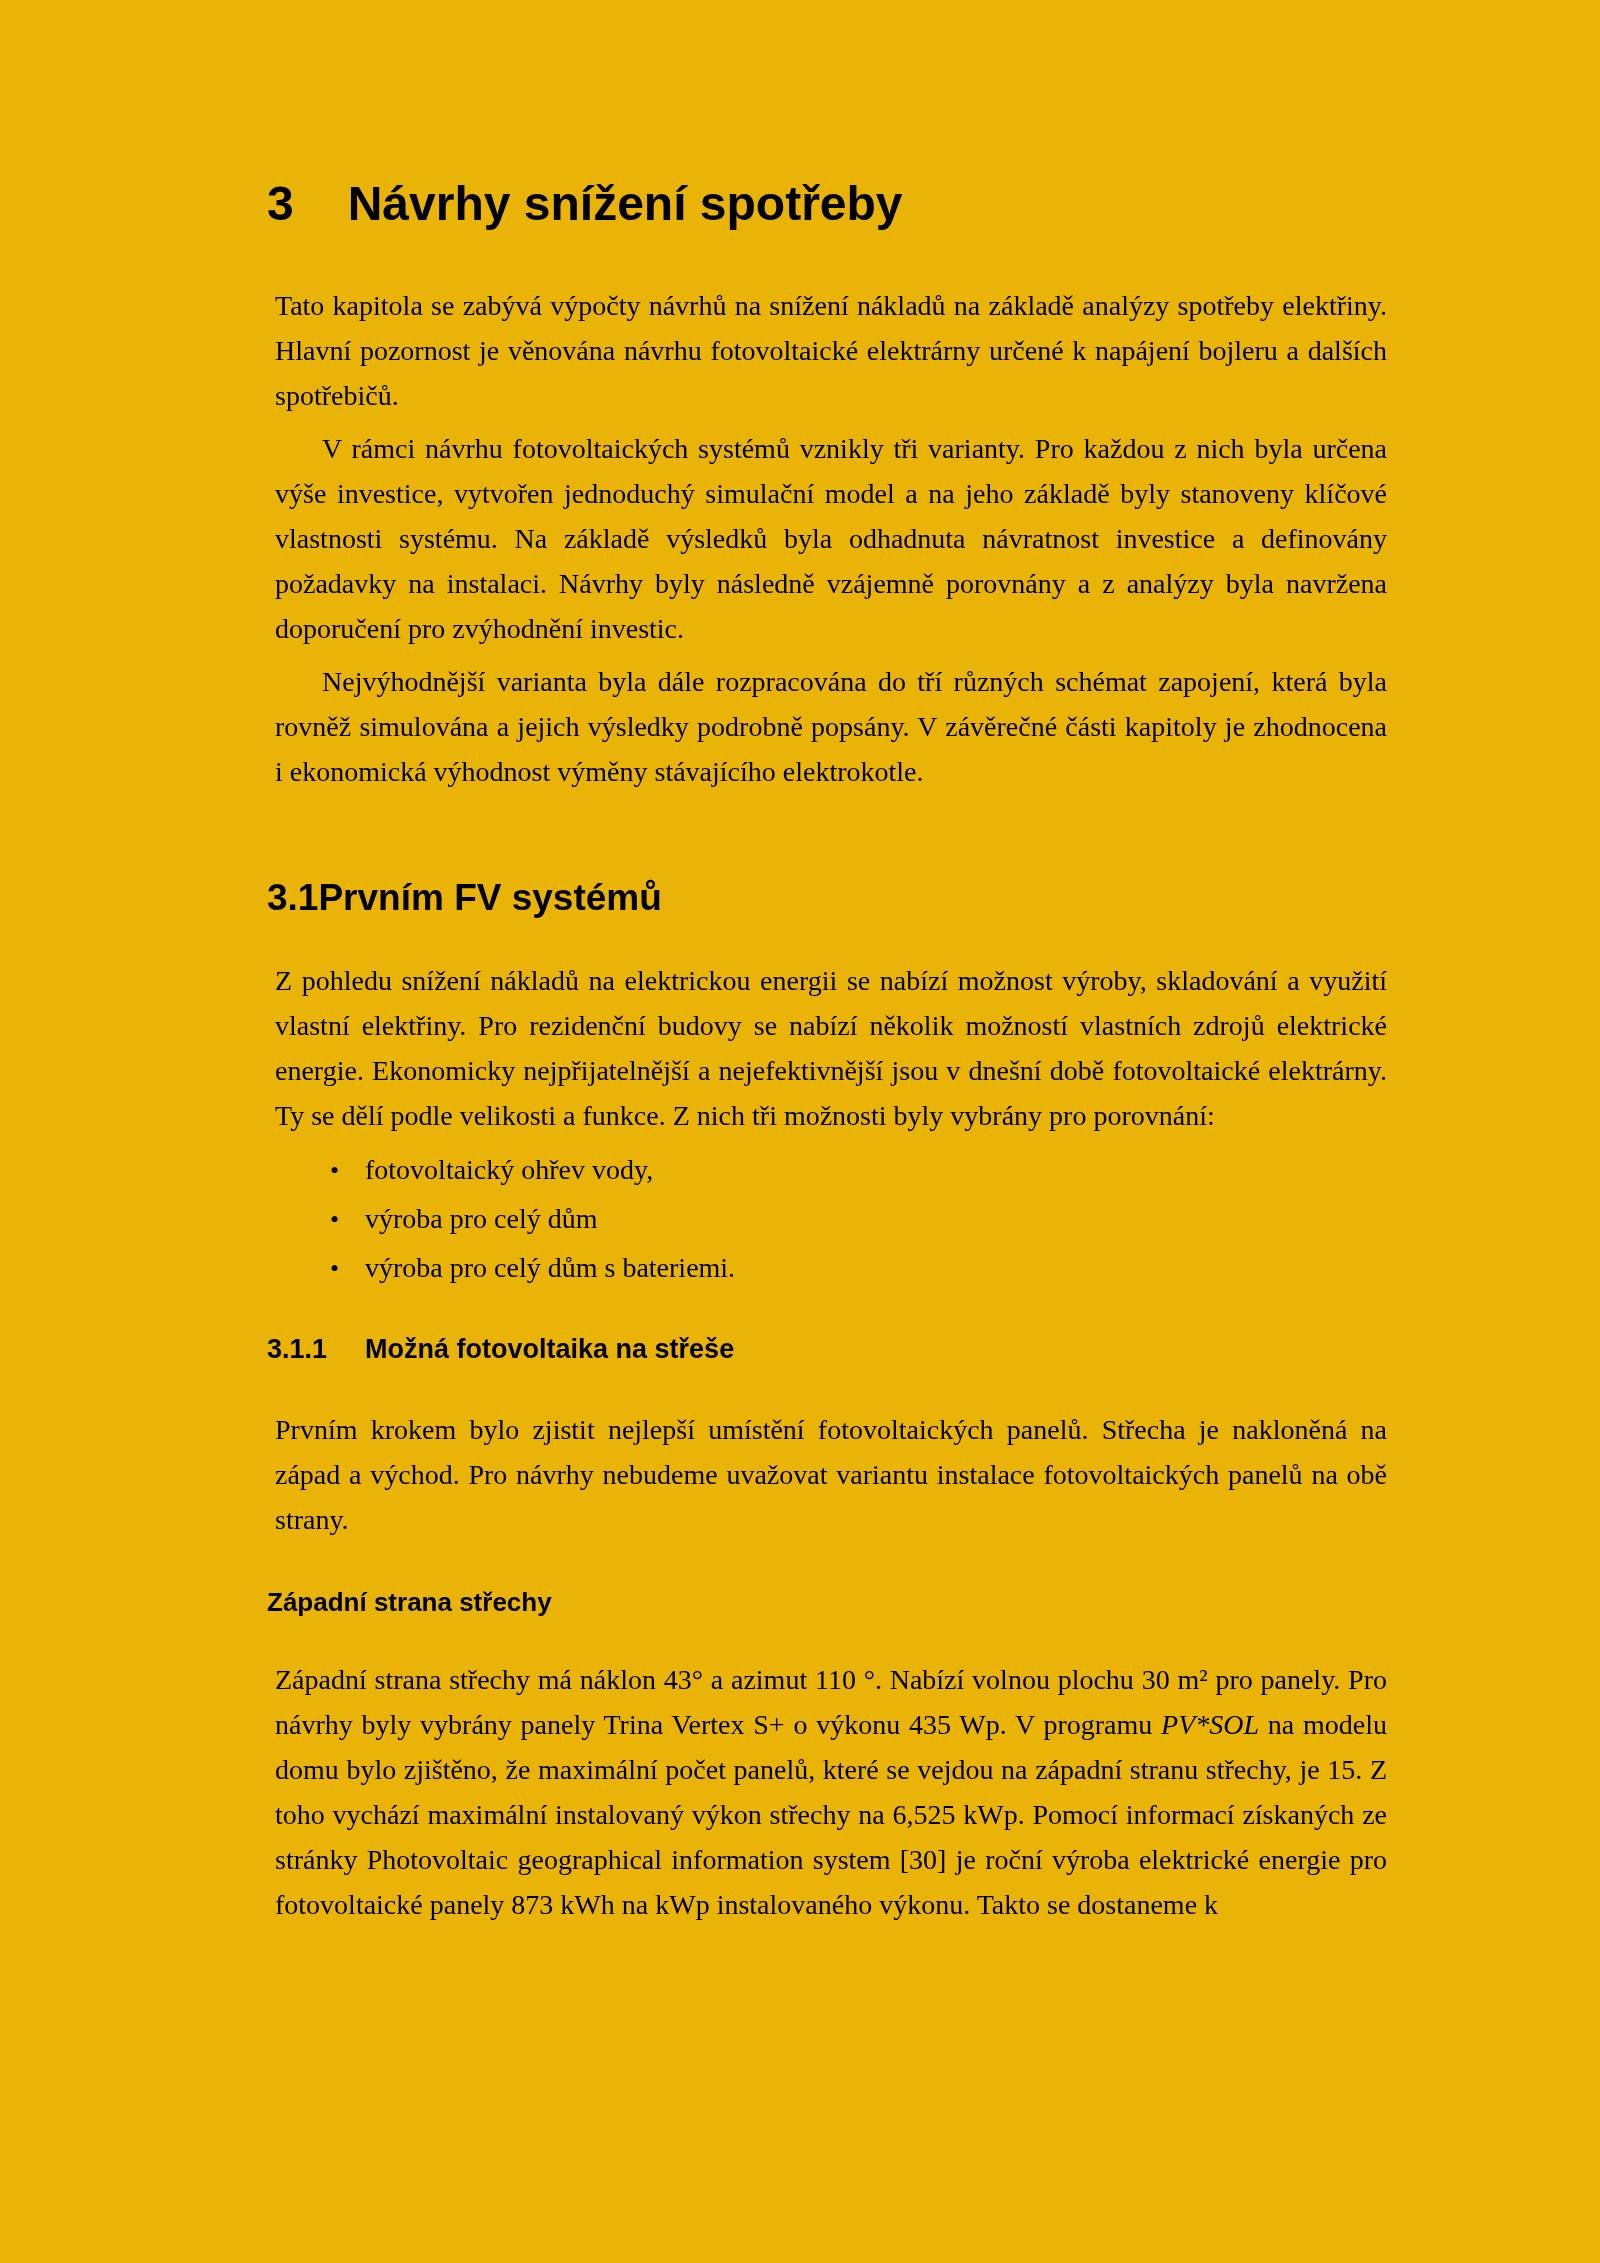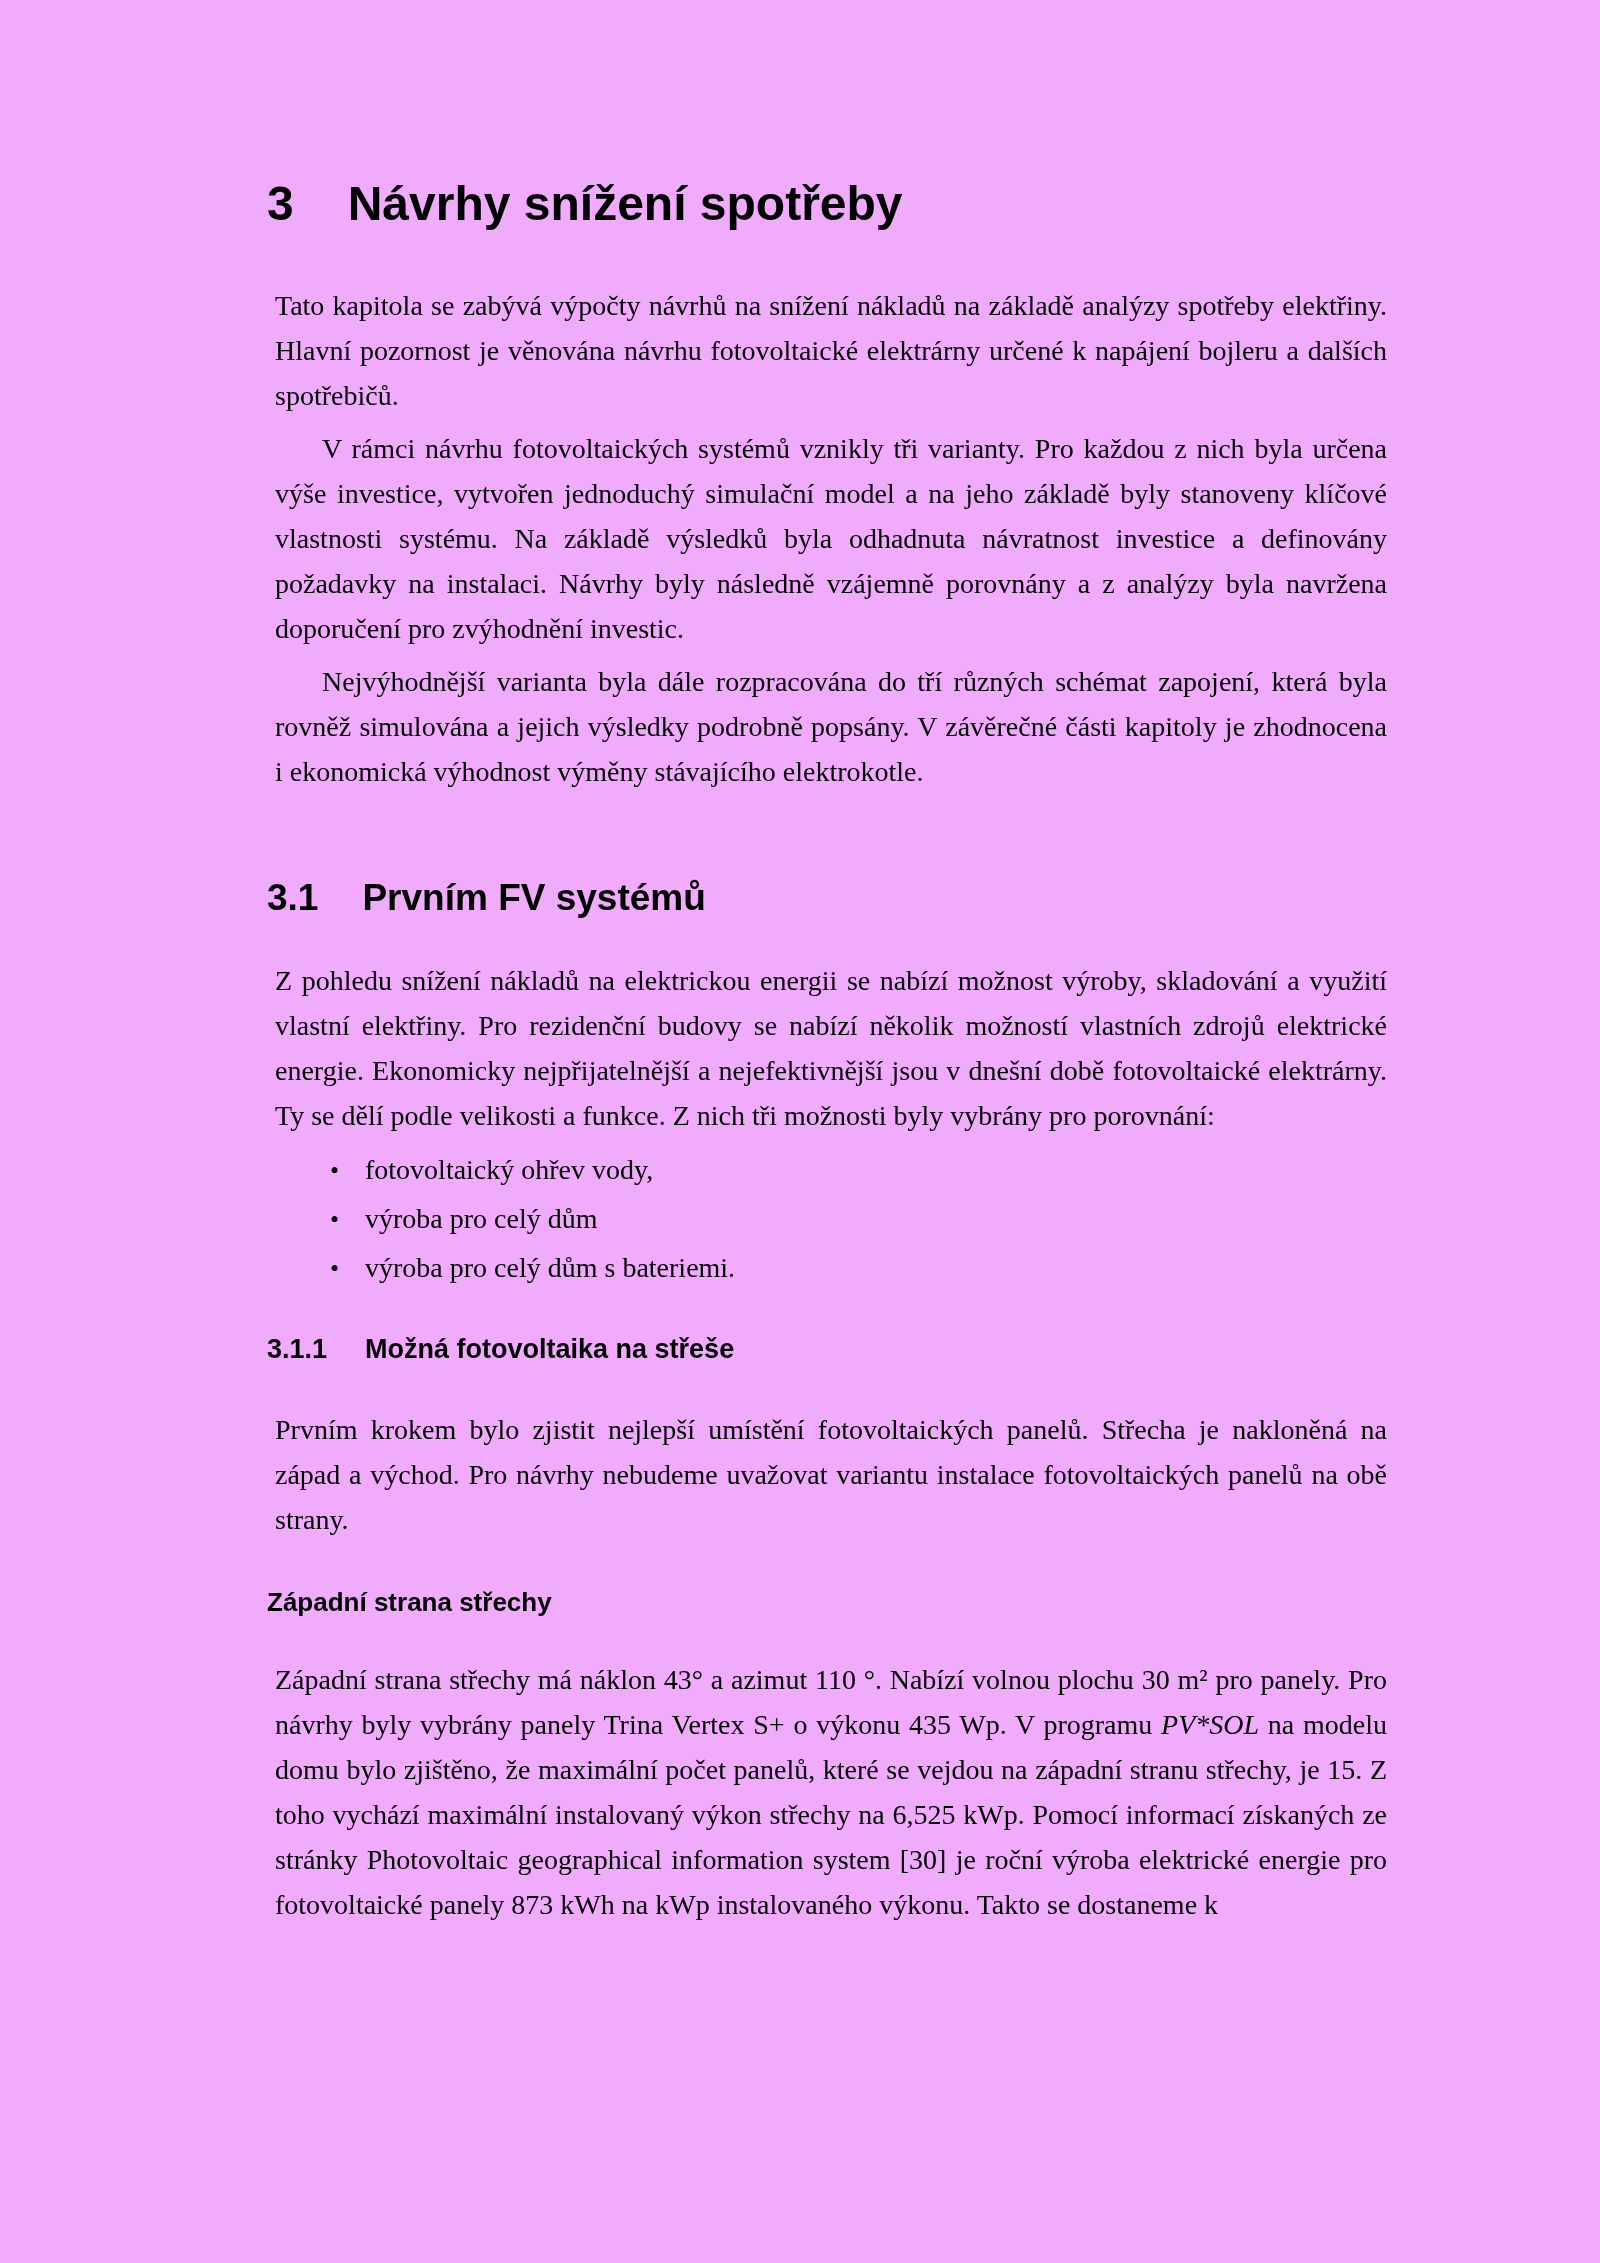--- a/index.html
+++ b/index.html
@@ -4,21 +4,21 @@
 <style>
   html, body {
     margin: 0;
     padding: 0;
     background: #ffffff;
   }
   .page {
     position: relative;
     width: 1600px;
     height: 2263px;
-    background: #f0abfc;
+    background: #eab308;
     color: #000000;
     overflow: hidden;
   }
   .content {
     position: absolute;
     left: 267px;
     top: 178px;
     width: 1128px;
     font-family: "Liberation Serif", "DejaVu Serif", serif;
     font-size: 28px;
@@ -27,21 +27,21 @@
   }
   h1, h2, h3, h4 {
     font-family: "Liberation Sans", "DejaVu Sans", sans-serif;
     font-weight: 700;
     color: #000000;
     line-height: 1.1;
   }
   h1 { font-size: 48px; margin: 0 0 52px 0; }
   h1 .hnum { margin-right: 54px; }
   h2 { font-size: 37px; margin: 84px 0 40px 0; }
-  h2 .hnum { margin-right: 44px; }
+  h2 .hnum { }
   h3 { font-size: 27px; margin: 42px 0 42px 0; }
   h3 .hnum { margin-right: 38px; }
   h4 { font-size: 26px; margin: 46px 0 40px 0; }
   p.para {
     margin: 8px;
     text-align: justify;
   }
   p.indent { text-indent: 47px; }
   ul.blist {
     list-style: none;

